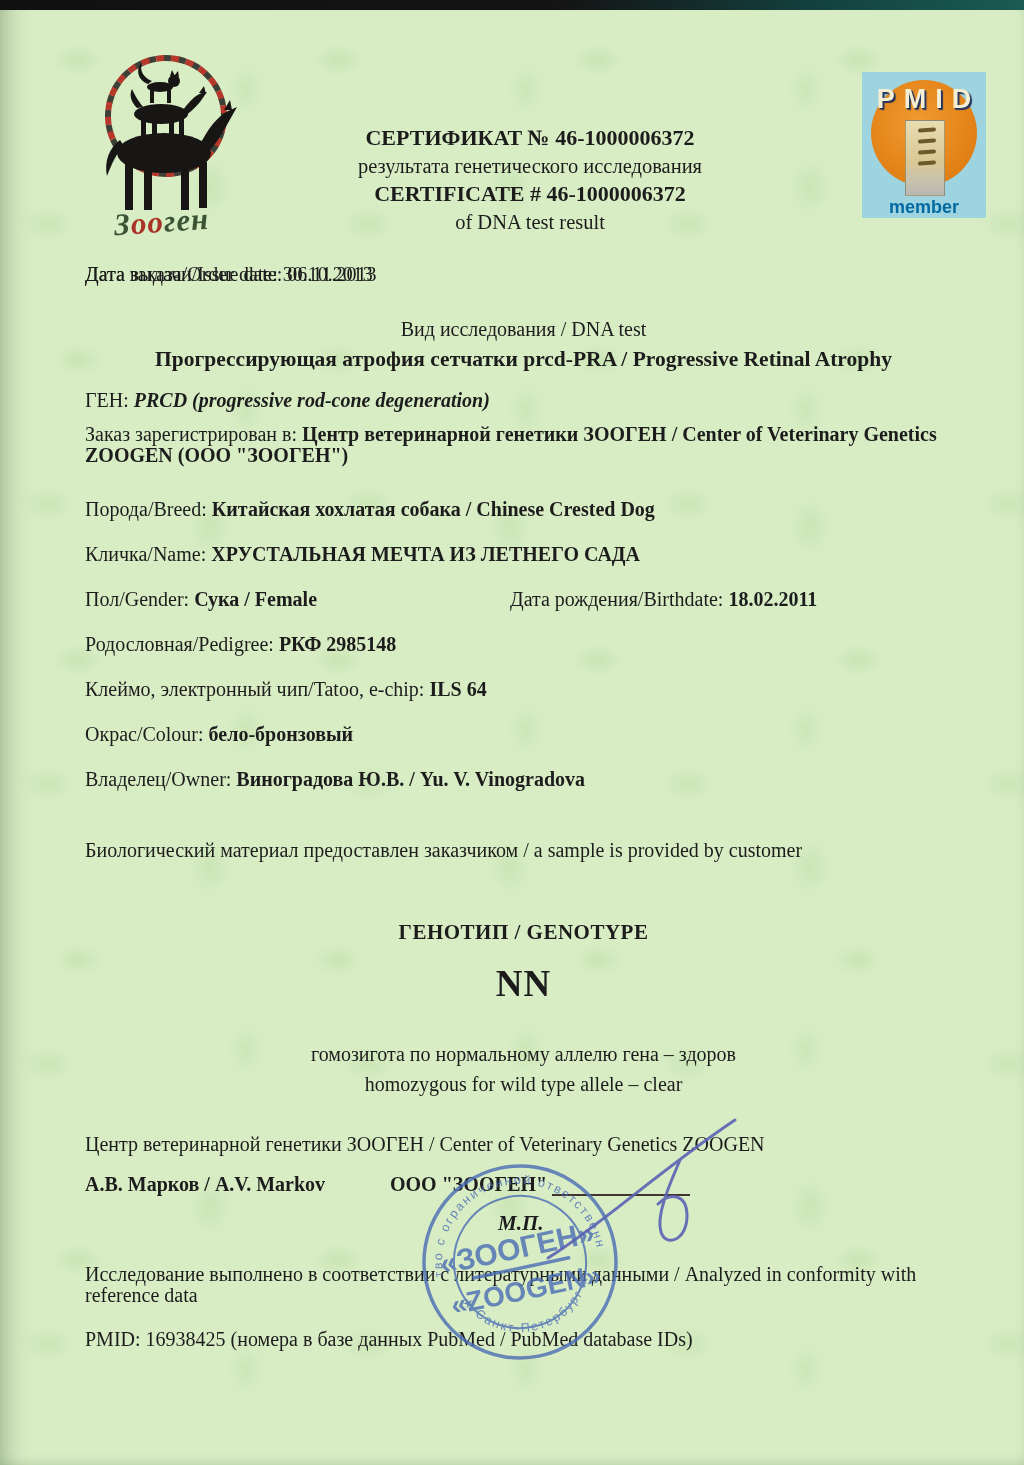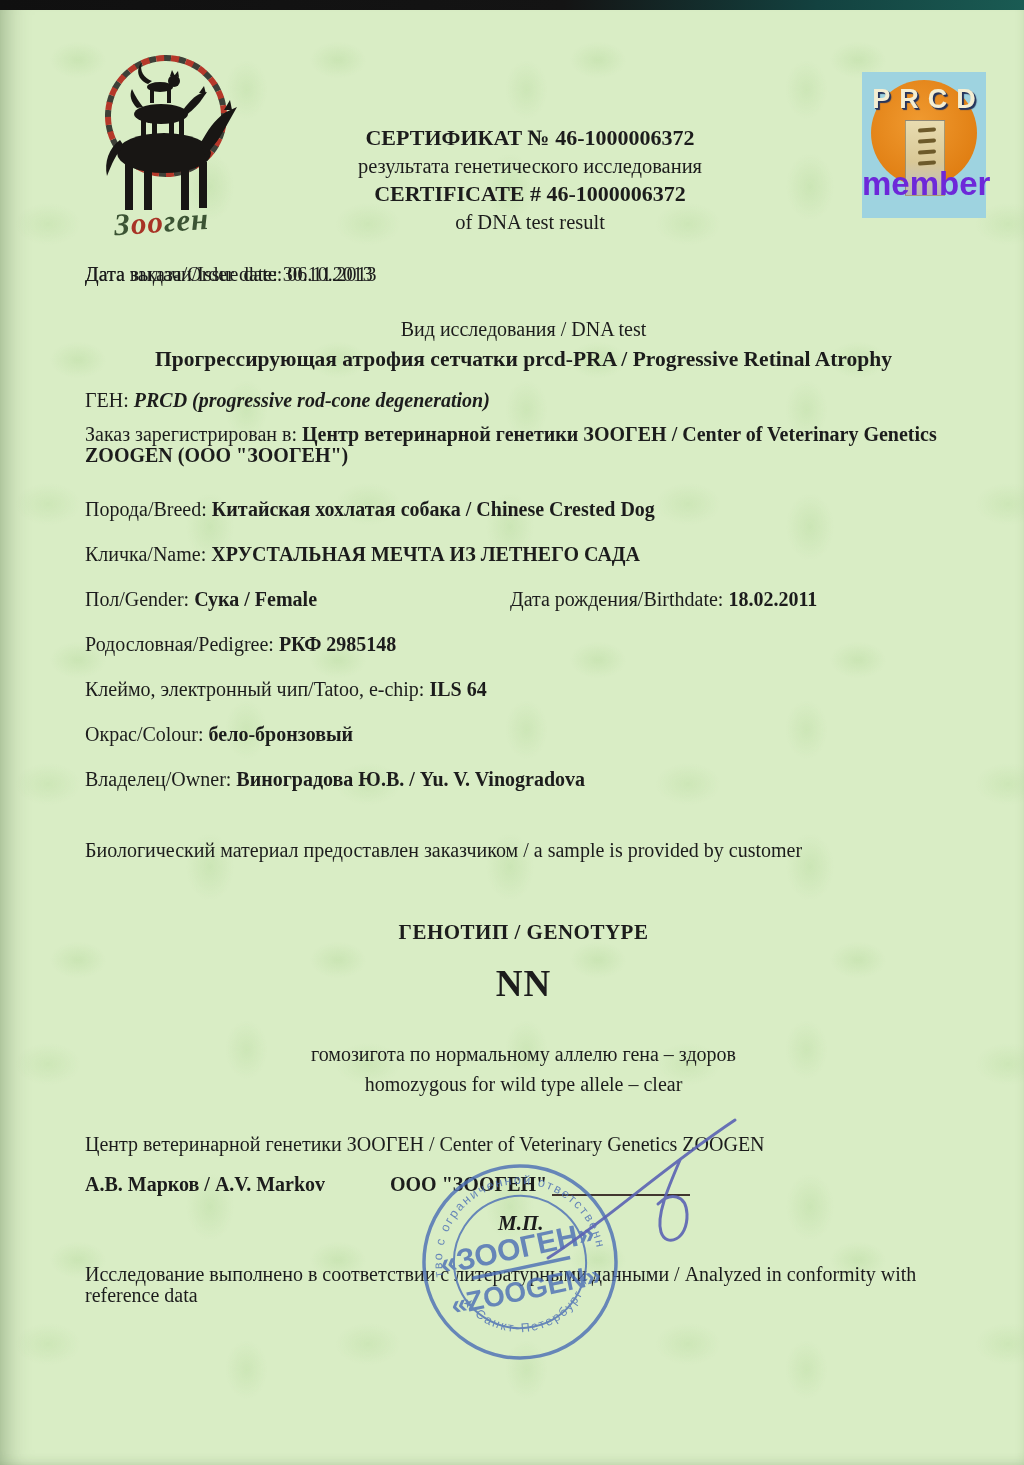--- a/index.html
+++ b/index.html
@@ -32,22 +32,22 @@
   .isag{top:72px;left:862px;width:124px;height:146px;background:#9ed3e0;z-index:2;}
   .isag-circle{position:absolute;left:9px;top:8px;width:106px;height:106px;border-radius:50%;
     background:radial-gradient(circle at 45% 40%, #f09a30, #e07e12 75%);}
   .isag-title{position:absolute;left:0;top:12px;width:100%;text-align:center;
     font-family:"Liberation Sans",sans-serif;font-weight:700;font-size:27px;letter-spacing:9px;
     color:#f4eed2;text-shadow:1px 1px 0 #26355c,2px 2px 1px #26355c;text-indent:9px;}
   .isag-gel{position:absolute;left:43px;top:48px;width:38px;height:74px;
     background:linear-gradient(180deg,#e8dcb0 0%,#d9c896 55%,#c9c2ae 80%,#b7b7b2 100%);
     border:1px solid rgba(90,80,50,.45);}
   .isag-gel i{display:block;height:4px;margin:7px 8px 0 12px;background:#6d5a2a;border-radius:2px;transform:rotate(-4deg);}
-  .isag-member{position:absolute;left:0;bottom:15px;width:100%;text-align:center;
-    font-family:"Liberation Sans",sans-serif;font-weight:700;font-size:33px;color:#6d28d9;}
+  .isag-member{position:absolute;left:0;bottom:0;width:100%;text-align:center;
+    font-family:"Liberation Sans",sans-serif;font-weight:700;font-size:18px;color:#0369a1;}
   
   .logo{top:50px;left:88px;width:154px;height:178px;z-index:2;}
   .logo-script{position:absolute;left:26px;top:154px;font-style:italic;font-weight:700;
     font-size:31px;letter-spacing:1px;color:#3c5434;transform:rotate(-4deg);}
   .logo-script .oo{color:#a83326;}
   
   .genotype-heading{font-size:21px;font-weight:700;letter-spacing:.5px;}
   .genotype-value{font-size:37px;font-weight:700;letter-spacing:1px;}
   
   .stamp{top:1160px;left:418px;width:204px;height:204px;z-index:5;opacity:.8;transform:rotate(-12deg);}
@@ -107,21 +107,21 @@
   </div>
 
   <div class="abs isag">
     <div class="isag-circle"></div>
     <div class="isag-gel">
         <i></i>
         <i></i>
         <i></i>
         <i></i>
       </div>
-    <div class="isag-title">PRCD</div>
+    <div class="isag-title">PMID</div>
     <div class="isag-member">member</div>
   </div>
 
   <div class="abs ln" style="top:260px;left:85px;">
     <span>Дата заказа/Order date:</span>
     <span>30.10.2013</span>
   </div>
   <div class="abs ln content-r" style="top:260px;">
     <span>Дата выдачи/Issue date:</span>
     <span>06.11.2013</span>
@@ -216,13 +216,14 @@
   <div class="abs sig-svg">
     <svg width="260" height="170" viewBox="0 0 260 170">
       <g stroke="#5b63b4" stroke-width="3" fill="none" stroke-linecap="round" opacity=".9">
         <path d="M 18,150 C 70,118 130,62 205,12"></path>
         <path d="M 150,52 C 138,80 126,108 131,124 C 136,140 158,132 157,106 C 156,86 140,84 128,96"></path>
       </g>
     </svg>
   </div>
 
   <div class="abs wrapln" style="top:1264px;left:85px;width:880px;z-index:2;">Исследование выполнено в соответствии с литературными данными / Analyzed in conformity with reference data</div>
+  <div class="abs ln" style="top:1325px;left:85px;z-index:2;">PMID: 16938425 (номера в базе данных PubMed / PubMed database IDs)</div>
 </div>
 
 </body></html>

